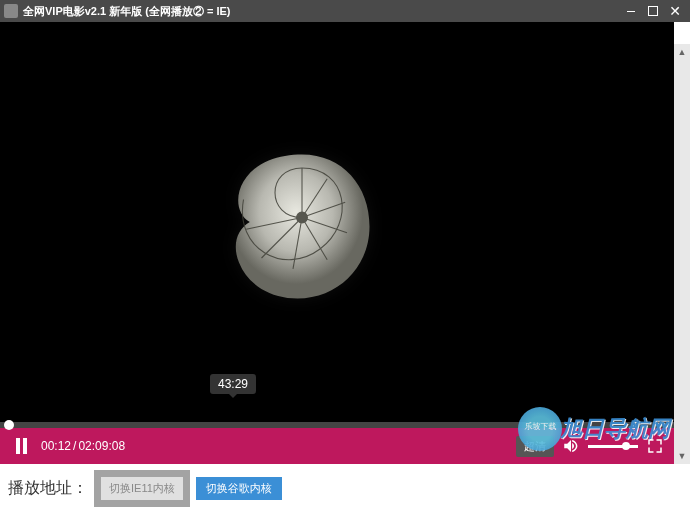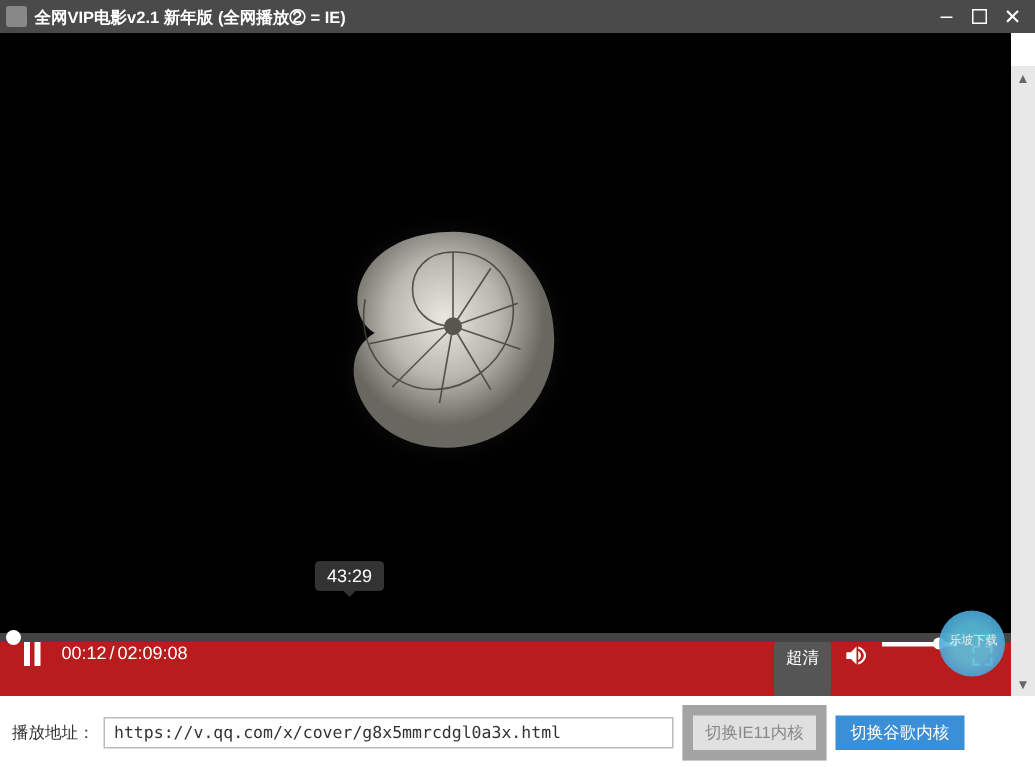--- a/index.html
+++ b/index.html
@@ -23,35 +23,35 @@
 .scrollbar-v { width: 16px; background: #e8e8e8; position: absolute; right: 0; top: 22px; bottom: 0; display: flex; flex-direction: column; align-items: center; }
 .scroll-arrow { width: 16px; height: 16px; display: flex; align-items: center; justify-content: center; color: #666; font-size: 9px; cursor: pointer; }
 .scroll-track { flex: 1; background: #e8e8e8; position: relative; width: 100%; }
 
 .tooltip-time { position: absolute; bottom: 28px; left: 210px; background: #333; color: #fff; font-size: 12px; padding: 3px 8px; border-radius: 3px; }
 .tooltip-time::after { content: ""; position: absolute; bottom: -4px; left: 50%; margin-left: -4px; border: 4px solid transparent; border-top-color: #333; border-bottom: none; }
 
 .progress-bar { height: 6px; background: #444; position: relative; cursor: pointer; }
 .progress-thumb { width: 10px; height: 10px; background: #fff; border-radius: 50%; position: absolute; top: -2px; left: 4px; }
 
-.controls { height: 36px; background: #b91c1c; display: flex; padding: 0 10px; color: #fff; font-size: 12px; gap: 8px; }
+.controls { height: 36px; background: #be185d; display: flex; align-items: center; padding: 0 10px; color: #fff; font-size: 12px; gap: 8px; }
 .play-pause { cursor: pointer; display: flex; gap: 3px; padding: 0 6px; }
 .play-pause span { width: 4px; height: 16px; background: #fff; display: block; }
 .time-display { font-family: monospace; font-size: 12px; }
 .time-sep { margin: 0 2px; }
 .spacer { flex: 1; }
 .speed-label { color: #ddd; font-size: 12px; }
 .quality-btn { background: #555; color: #fff; padding: 3px 8px; font-size: 11px; border-radius: 2px; cursor: pointer; }
 .volume-icon { width: 18px; height: 18px; cursor: pointer; }
 .volume-slider { width: 50px; height: 3px; background: #fff; position: relative; cursor: pointer; }
 .volume-thumb { width: 8px; height: 8px; background: #fff; border-radius: 50%; position: absolute; right: 8px; top: -3px; }
 .fullscreen-icon { width: 18px; height: 18px; cursor: pointer; }
 
 .url-bar { padding: 6px 8px; display: flex; align-items: center; gap: 6px; background: #fff; }
-.url-label { font-size: 11px; color: #333; }
+.url-label { font-size: 16px; color: #333; }
 .url-input { flex: 1; max-width: 380px; border: 1px solid #bbb; padding: 3px 6px; font-size: 11px; font-family: monospace; color: #333; }
 .switch-btn { background: #e0e0e0; border: 7px solid #a3a3a3; padding: 4px 8px; font-size: 11px; cursor: pointer; color: #888; }
 .switch-btn2 { background: #3b8fd6; color: #fff; padding: 4px 10px; font-size: 11px; cursor: pointer; border: none; text-align: center; }
 
 .recommend-bar { padding: 2px 8px 4px; display: flex; gap: 6px; flex-wrap: wrap; position: relative; }
 .rec-btn { background: #3b8fd6; color: #fff; padding: 4px 10px; font-size: 11px; cursor: pointer; border: none; }
 
 .watermark { position: absolute; right: 20px; bottom: 60px; pointer-events: none; opacity: 0.9; }
 .watermark .logo-circle { width: 44px; height: 44px; background: radial-gradient(circle, #5bc0de 40%, #3b8fd6 100%); border-radius: 50%; display: inline-block; vertical-align: middle; position: relative; }
 .watermark .logo-circle::after { content: "乐坡下载"; position: absolute; font-size: 8px; color: #fff; top: 14px; left: 5px; width: 36px; text-align: center; }
@@ -134,29 +134,29 @@
 
 <div class="scrollbar-v">
   <div class="scroll-arrow">▲</div>
   <div class="scroll-track"></div>
   <div class="scroll-arrow">▼</div>
 </div>
 </div>
 
 <div class="url-bar">
   <span class="url-label">播放地址：</span>
-  <input class="url-input" value="https://v.qq.com/x/cover/g8x5mmrcdgl0a3x.html" style="">
   <button class="switch-btn">切换IE11内核</button>
   <button class="switch-btn2">切换谷歌内核</button>
 </div>
 
 <div class="recommend-bar">
   <button class="rec-btn">全网播放①推荐</button>
   <button class="rec-btn">全网播放②</button>
   <button class="rec-btn">全网播放③推荐</button>
   <button class="rec-btn">全网播放④</button>
   <button class="rec-btn">全网播放⑤推荐</button>
   <button class="rec-btn">全网播放⑥</button>
 </div>
 
 <div class="watermark">
   <span class="logo-circle"></span>
+  <span class="logo-text">旭日导航网</span>
 </div>
 
 </body></html>

